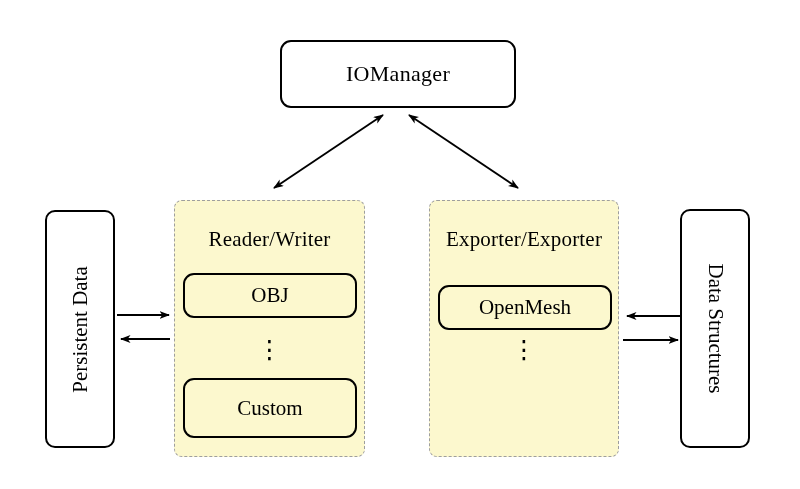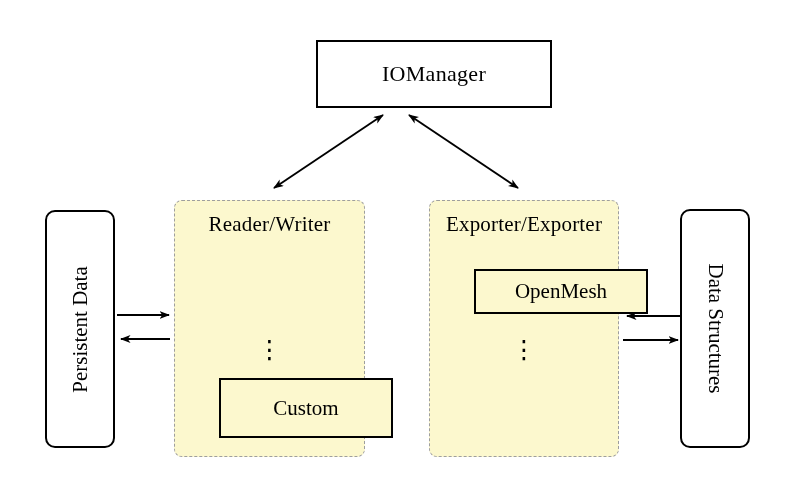--- a/index.html
+++ b/index.html
@@ -13,42 +13,41 @@
     font-family: "Liberation Serif", "DejaVu Serif", serif;
     color: #000;
     overflow: hidden;
   }
 
   
   .node {
     position: absolute;
     background: #ffffff;
     border: 2.5px solid var(--ink, #000);
-    border-radius: 0;
+    border-radius: 11px;
     display: flex;
     align-items: center;
     justify-content: center;
     text-align: right;
-    margin-left: 36px;
   }
   .node.on-panel { background: var(--panel-fill, #FCF8CE); }
 
   .big-label { font-size: 22px; letter-spacing: 0.3px; }
   .item-label { font-size: 21px; line-height: 25px; }
 
   
   .panel {
     position: absolute;
     background: var(--panel-fill, #FCF8CE);
     border: 1.6px dashed var(--panel-border, #9E9E9E);
     border-radius: 8px;
     text-align: center;
   }
   .panel-title {
-    margin-top: 11px;
+    margin-top: 26px;
     font-size: 21px;
     letter-spacing: 0.2px;
   }
 
   
   .dots {
     position: absolute;
     display: flex;
     align-items: center;
     justify-content: center;
@@ -103,28 +102,31 @@
   </div>
 
   <div class="panel" style="left:174px; top:200px; width:191px; height:257px;">
     <div class="panel-title">Reader/Writer</div>
   </div>
 
   <div class="panel" style="left:429px; top:200px; width:190px; height:257px;">
     <div class="panel-title">Exporter/Exporter</div>
   </div>
 
+  <div class="node on-panel item-label" style="left:183px; top:273px; width:174px; height:45px;">
+    <span>OBJ</span>
+  </div>
 
   <div class="dots" style="left:174px; top:331px; width:191px; height:36px;">⋮</div>
 
   <div class="node on-panel item-label" style="left:183px; top:378px; width:174px; height:60px; flex-direction:column;">
     <div>Custom</div>
   </div>
 
-  <div class="node on-panel item-label" style="left:438px; top:269px; width:174px; height:45px;">
+  <div class="node on-panel item-label" style="left:438px; top:285px; width:174px; height:45px;">
     <span>OpenMesh</span>
   </div>
 
   <div class="dots" style="left:429px; top:331px; width:190px; height:36px;">⋮</div>
 
 
   <div class="side-box" style="left:45px; top:210px; width:70px; height:238px;">
     <span class="rot-ccw">Persistent Data</span>
   </div>
 

